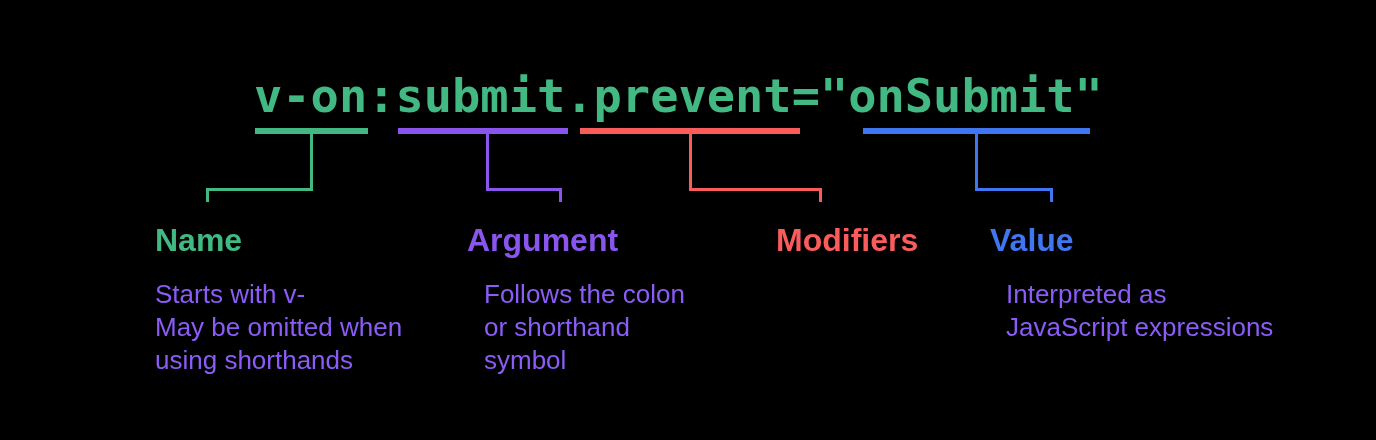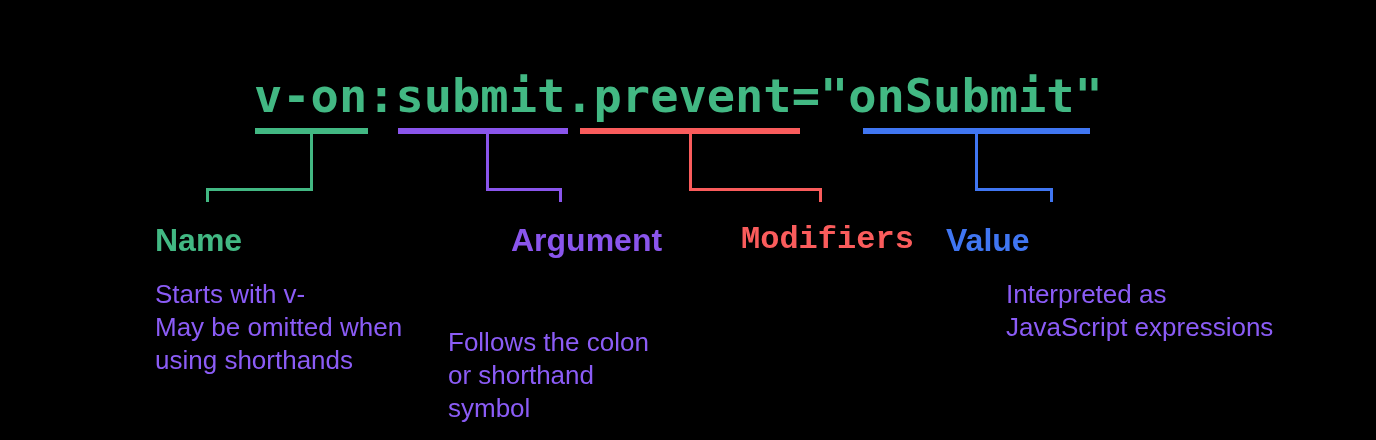--- a/index.html
+++ b/index.html
@@ -85,37 +85,37 @@
     <div class="seg-desc" style="left:155px;">Starts with v-
 May be omitted when
 using shorthands</div>
   </div>
 
   <div class="seg" style="--accent: #8a55ec;">
     <div class="underline" style="left:398px; width:170px;"></div>
     <div class="stem" style="left:486px;"></div>
     <div class="elbow" style="left:486px; width:76px;"></div>
     <div class="drop" style="left:559px;"></div>
-    <div class="seg-label" style="left:467px;margin-left:44px;">Argument</div>
-    <div class="seg-desc" style="left:448px;margin-top:48px;">Follows the colon
+    <div class="seg-label" style="left:467px;">Argument</div>
+    <div class="seg-desc" style="left:484px;">Follows the colon
 or shorthand
 symbol</div>
   </div>
 
   <div class="seg" style="--accent: #fa5c5c;">
     <div class="underline" style="left:580px; width:220px;"></div>
     <div class="stem" style="left:689px;"></div>
     <div class="elbow" style="left:689px; width:133px;"></div>
     <div class="drop" style="left:819px;"></div>
-    <div class="seg-label" style="left:741px;font-family:Liberation Mono, monospace;">Modifiers</div>
+    <div class="seg-label" style="left:776px;">Modifiers</div>
   </div>
 
   <div class="seg" style="--accent: #4076f2;">
     <div class="underline" style="left:863px; width:227px;"></div>
     <div class="stem" style="left:975px;"></div>
     <div class="elbow" style="left:975px; width:78px;"></div>
     <div class="drop" style="left:1050px;"></div>
-    <div class="seg-label" style="left:946px;">Value</div>
+    <div class="seg-label" style="left:990px;">Value</div>
     <div class="seg-desc" style="left:1006px;">Interpreted as
 JavaScript expressions</div>
   </div>
 
 </div>
 
 </body></html>

